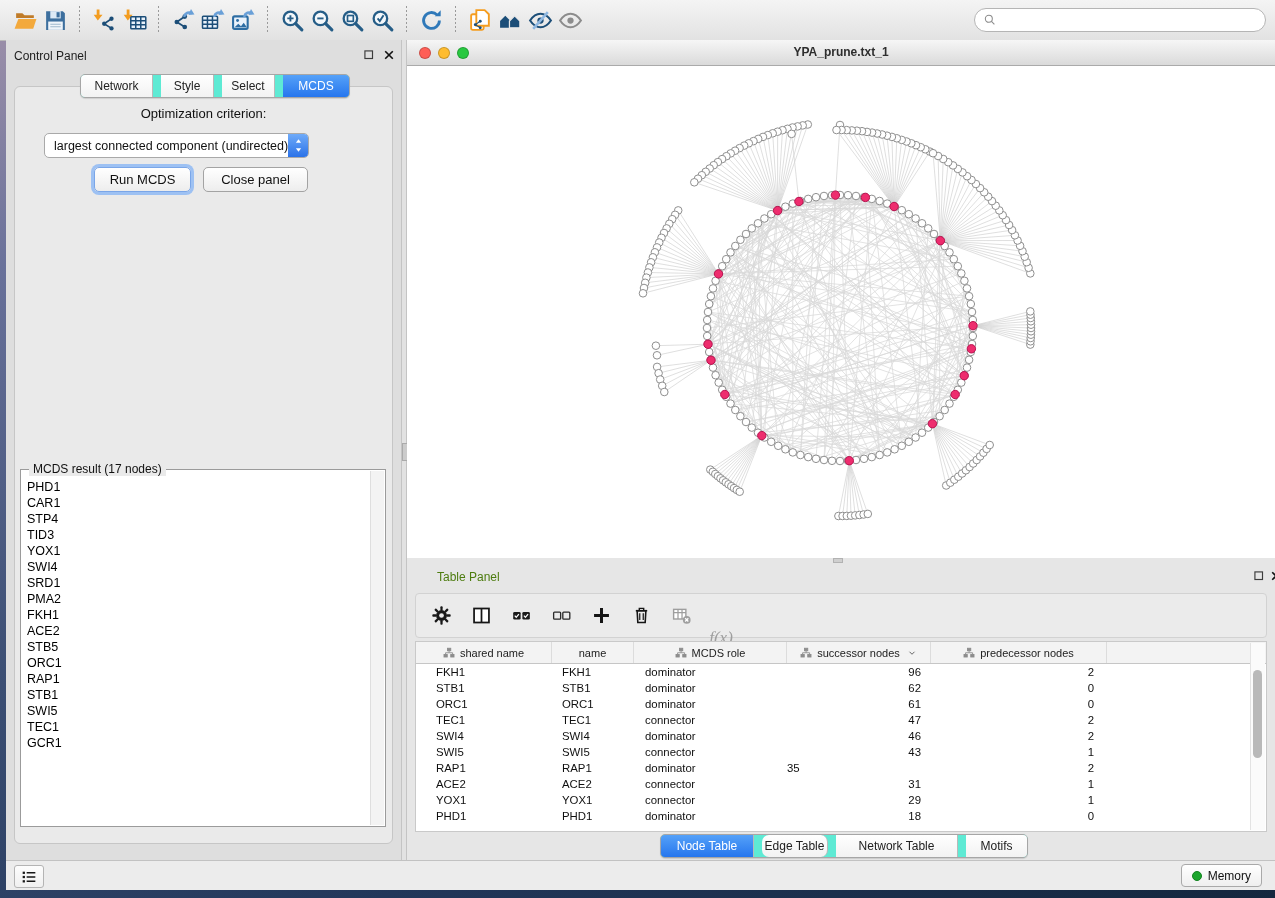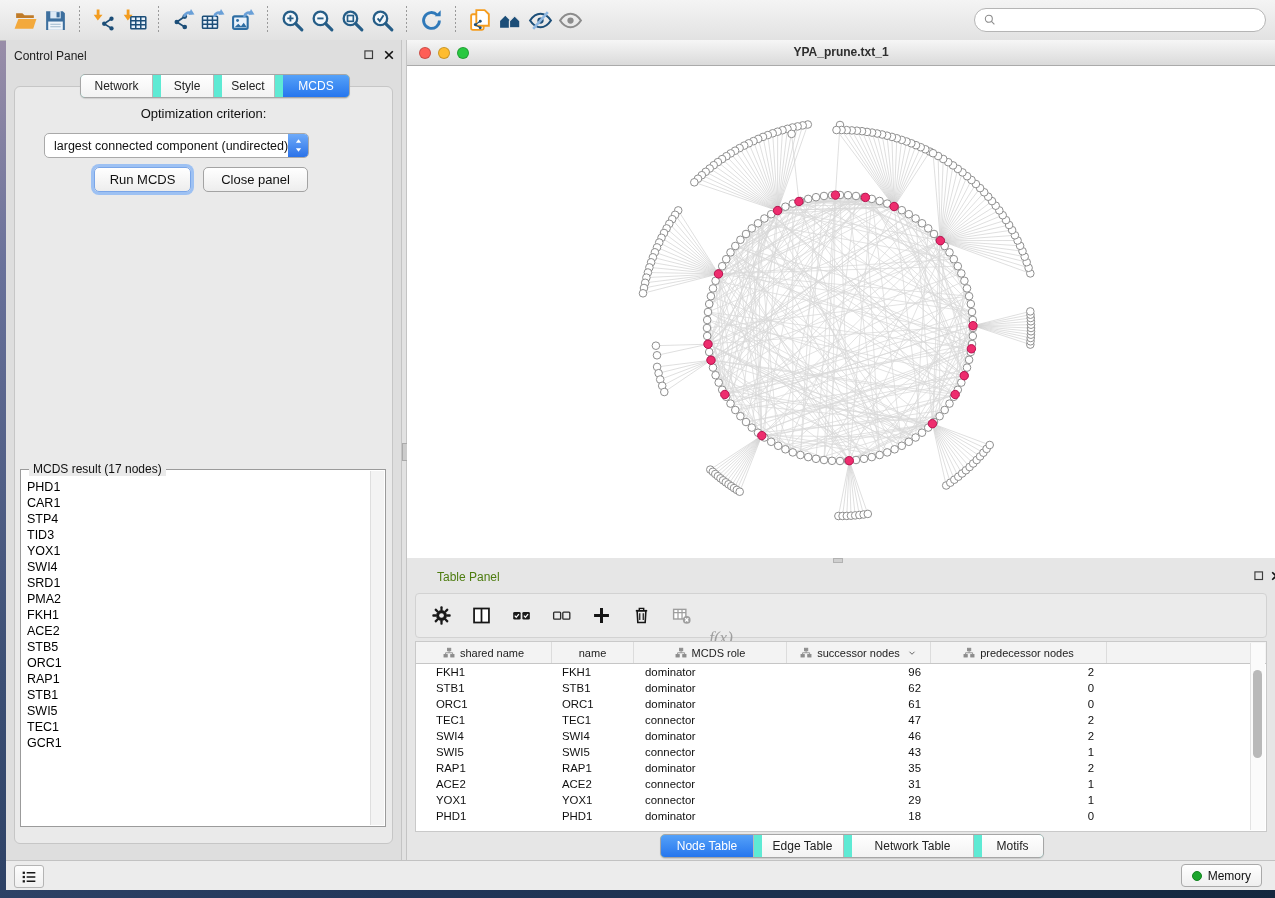--- a/index.html
+++ b/index.html
@@ -1200,21 +1200,21 @@
             <div class="td" style="width:136px;padding-left:20px">SWI5</div>
             <div class="td" style="width:82px;padding-left:10px">SWI5</div>
             <div class="td" style="width:153px;padding-left:11px">connector</div>
             <div class="td" style="width:144px;text-align:right;padding-right:10px">43</div>
             <div class="td" style="width:176px;text-align:right;padding-right:13px">1</div>
           </div>
           <div class="trow">
             <div class="td" style="width:136px;padding-left:20px">RAP1</div>
             <div class="td" style="width:82px;padding-left:10px">RAP1</div>
             <div class="td" style="width:153px;padding-left:11px">dominator</div>
-            <div class="td" style="width:144px;text-align:right;padding-right:10px">35</div>
+            <div class="td" style="width:144px;padding-right:10px">35</div>
             <div class="td" style="width:176px;text-align:right;padding-right:13px">2</div>
           </div>
           <div class="trow">
             <div class="td" style="width:136px;padding-left:20px">ACE2</div>
             <div class="td" style="width:82px;padding-left:10px">ACE2</div>
             <div class="td" style="width:153px;padding-left:11px">connector</div>
             <div class="td" style="width:144px;text-align:right;padding-right:10px">31</div>
             <div class="td" style="width:176px;text-align:right;padding-right:13px">1</div>
           </div>
           <div class="trow">
@@ -1231,21 +1231,21 @@
             <div class="td" style="width:144px;text-align:right;padding-right:10px">18</div>
             <div class="td" style="width:176px;text-align:right;padding-right:13px">0</div>
           </div>
         </div>
       <div class="table-scrollbar">
           <div class="thumb"></div>
         </div>
     </div>
     <div class="seg" id="table-tabs">
         <div class="active" style="width: 93px; height: 22px;">Node Table</div>
-        <div style="width: 82px; height: 22px;">Edge Table</div>
+        <div style="width: 66px; height: 22px; border-radius: 7px;">Edge Table</div>
         <div style="width: 122px; height: 22px;">Network Table</div>
         <div style="width: 61px; height: 22px;">Motifs</div>
       </div>
   </div>
 
   <div class="status-bar">
     <div class="list-btn">
       <svg viewBox="0 0 24 24">
           <g stroke="#171717" stroke-width="2.2">
             <path d="M8.5 5.5h13M8.5 12h13M8.5 18.5h13"></path>

